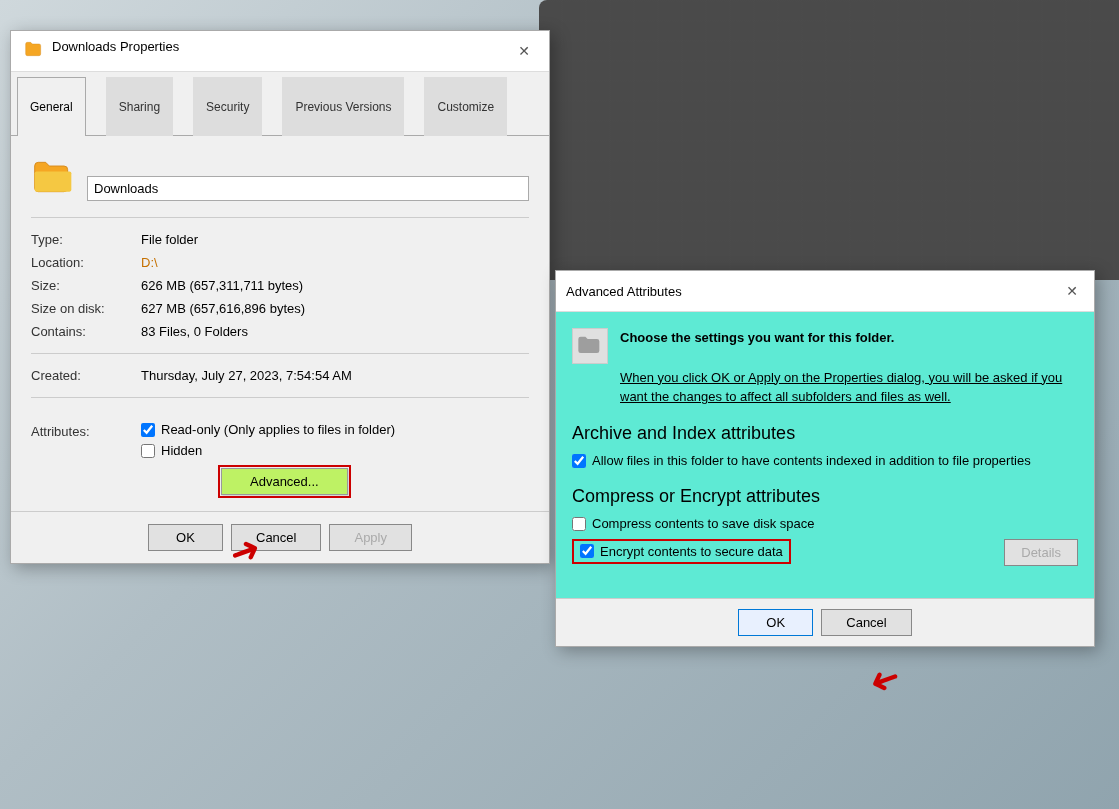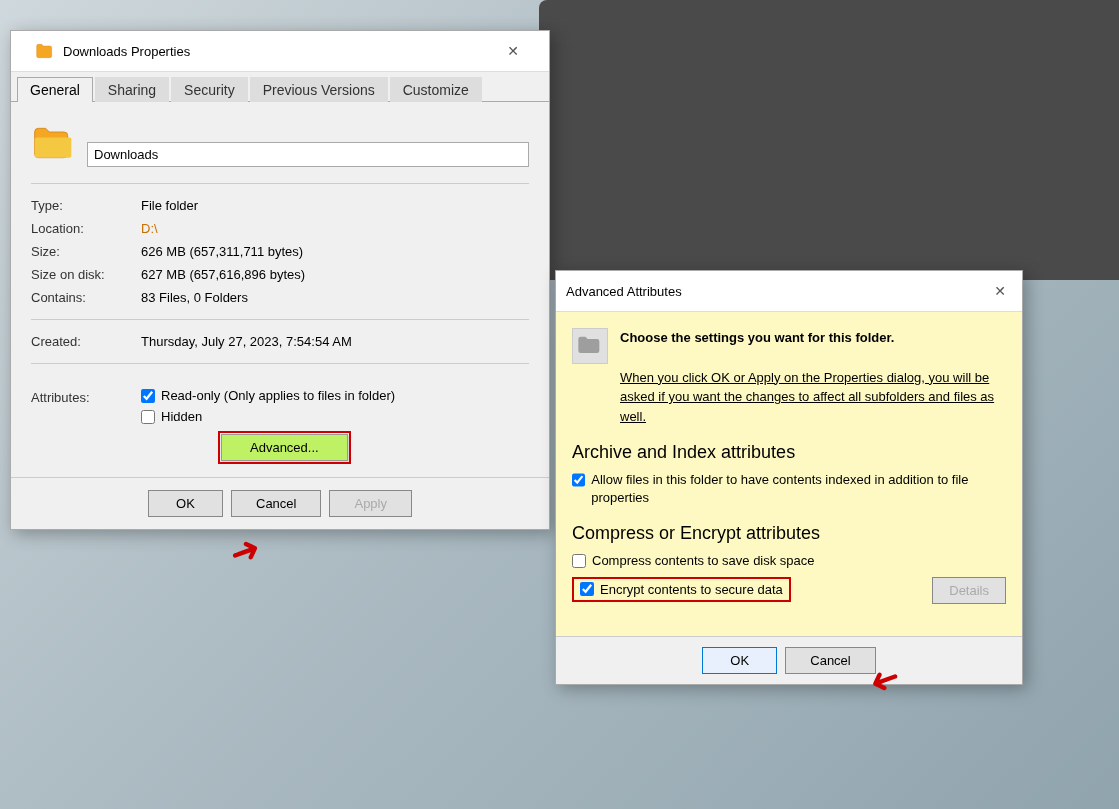--- a/index.html
+++ b/index.html
@@ -52,23 +52,23 @@
       width: 540px;
       background: #f0f0f0;
       border: 1px solid #aaa;
       box-shadow: 4px 4px 16px rgba(0,0,0,0.3);
       display: flex;
       flex-direction: column;
     }
 
     .dialog-titlebar {
       display: flex;
-      align-items: center;
+      align-items: flex-start;
       background: #ffffff;
-      padding: 8px 24px;
+      padding: 8px 13px;
       border-bottom: 1px solid #ddd;
       user-select: none;
     }
 
     .dialog-titlebar .title-text {
       flex: 1;
       font-size: 13px;
       font-weight: normal;
       color: #000;
     }
@@ -89,26 +89,26 @@
     
     .dialog-tabs {
       display: flex;
       background: #f0f0f0;
       border-bottom: 1px solid #aaa;
       padding: 0 6px;
       padding-top: 4px;
     }
 
     .tab-item {
-      padding: 4px 12px;
+      padding: 22px 12px;
       cursor: pointer;
       border: 1px solid transparent;
       border-bottom: none;
-      margin-right: 2px;
-      font-size: 14px;
+      margin-right: 20px;
+      font-size: 12px;
       background: #ddd;
       position: relative;
       top: 1px;
       color: #333;
     }
 
     .tab-item.active {
       background: #f0f0f0;
       border-color: #aaa;
       border-bottom-color: #f0f0f0;
@@ -243,22 +243,22 @@
     .footer-btn:disabled {
       color: #aaa;
       cursor: default;
     }
 
     
     .dialog-advanced {
       position: absolute;
       top: 270px;
       left: 555px;
-      width: 468px;
-      background: #fef9c3;
+      width: 540px;
+      background: #5eead4;
       border: 1px solid #aaa;
       box-shadow: 4px 4px 16px rgba(0,0,0,0.3);
     }
 
     .adv-titlebar {
       display: flex;
       align-items: center;
       background: #fff;
       padding: 8px 10px;
       border-bottom: 1px solid #ddd;

